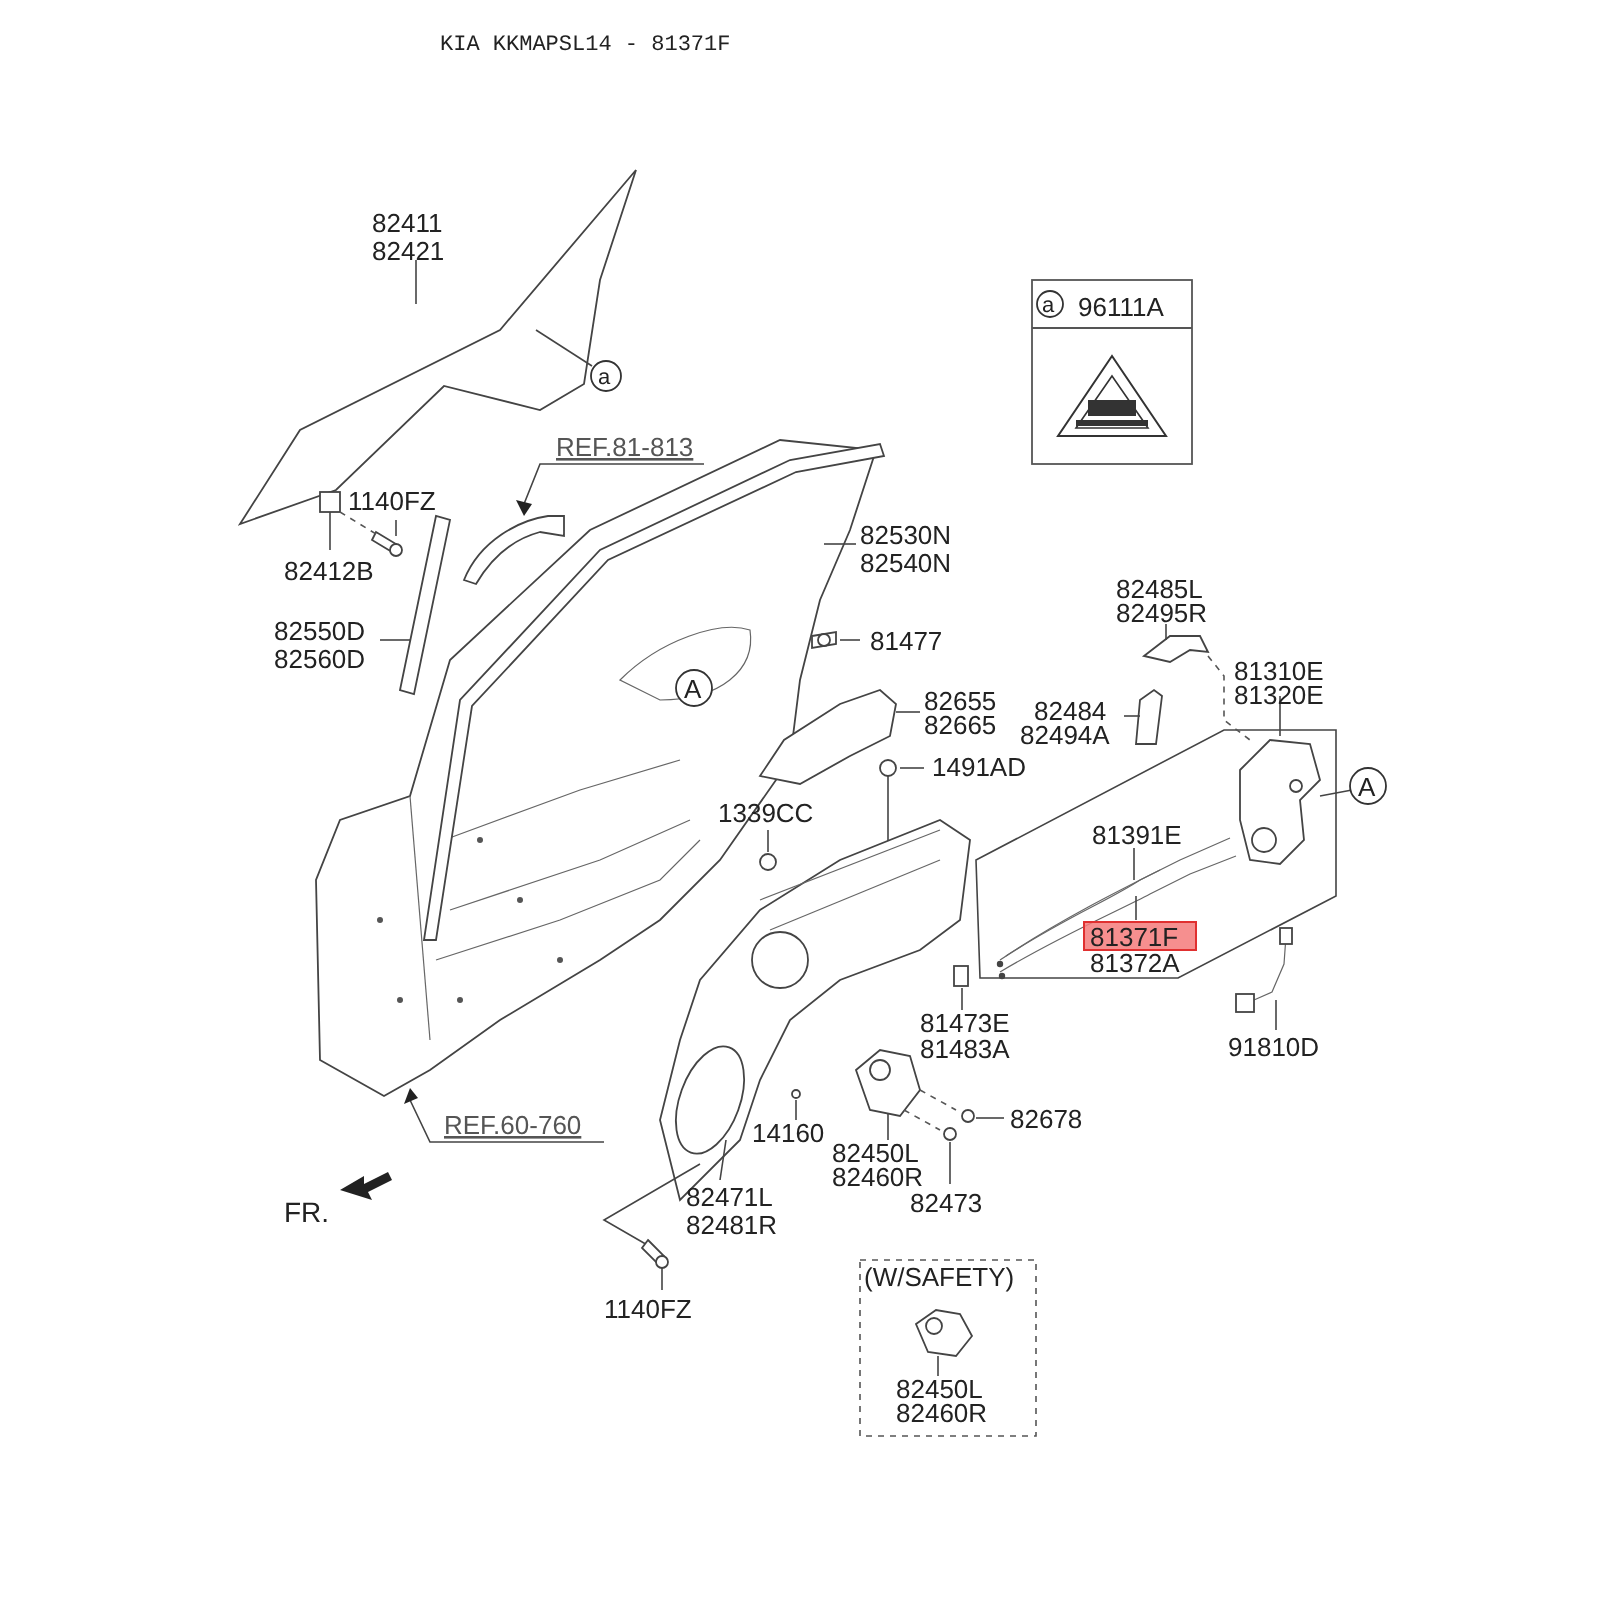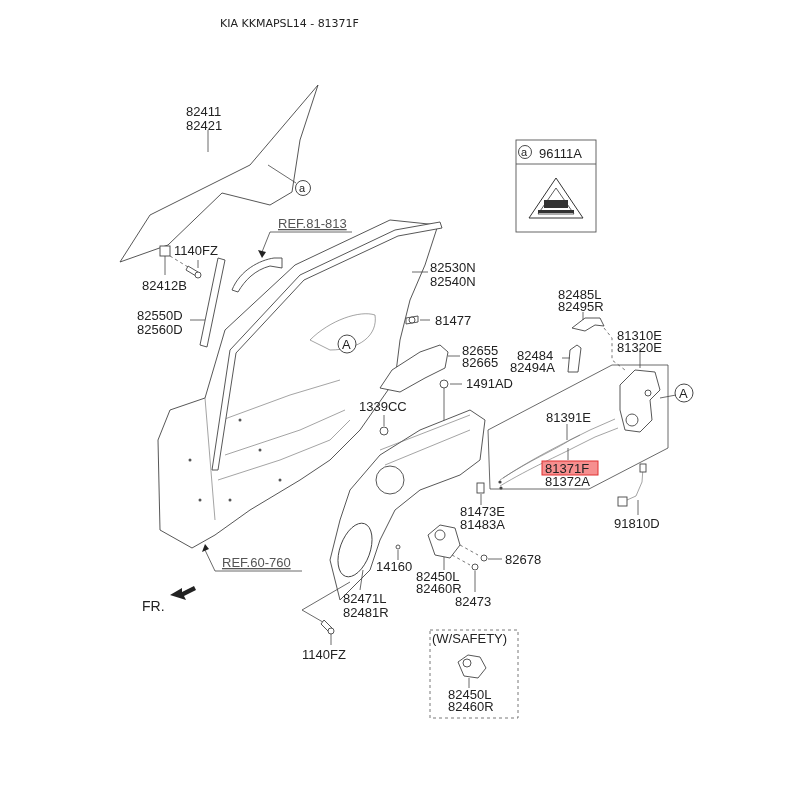--- a/index.html
+++ b/index.html
@@ -1,18 +1,18 @@
 <!DOCTYPE html>
 <html><head>
 <meta charset="utf-8">
 <style>
   html, body { margin:0; padding:0; background:#ffffff; }
   body { width:800px; height:800px; position:relative; overflow:hidden;
          font-family:"DejaVu Sans", sans-serif; color:#222; }
-  .title { position:absolute; left:220px; top:17px; font-size:11px; color:#222; }
+  .title { position:absolute; left:220px; top:17px; font-size:11px; color:#222;font-family:Liberation Mono, monospace; }
   svg#diagram { position:absolute; left:0; top:0; }
   .lbl { font-family:"Liberation Sans", sans-serif; font-size:13px; fill:#222; }
   .ref { font-family:"Liberation Sans", sans-serif; font-size:13px; fill:#555; }
   .ln { stroke:#444; stroke-width:0.8; fill:none; }
   .part { stroke:#444; stroke-width:0.9; fill:#fff; }
   .thin { stroke:#666; stroke-width:0.6; fill:none; }
   .dash { stroke:#555; stroke-width:0.8; fill:none; stroke-dasharray:3 3; }
   .hl { fill:#f47b7b; fill-opacity:0.85; stroke:#e03030; stroke-width:1; }
 </style>
 </head>

